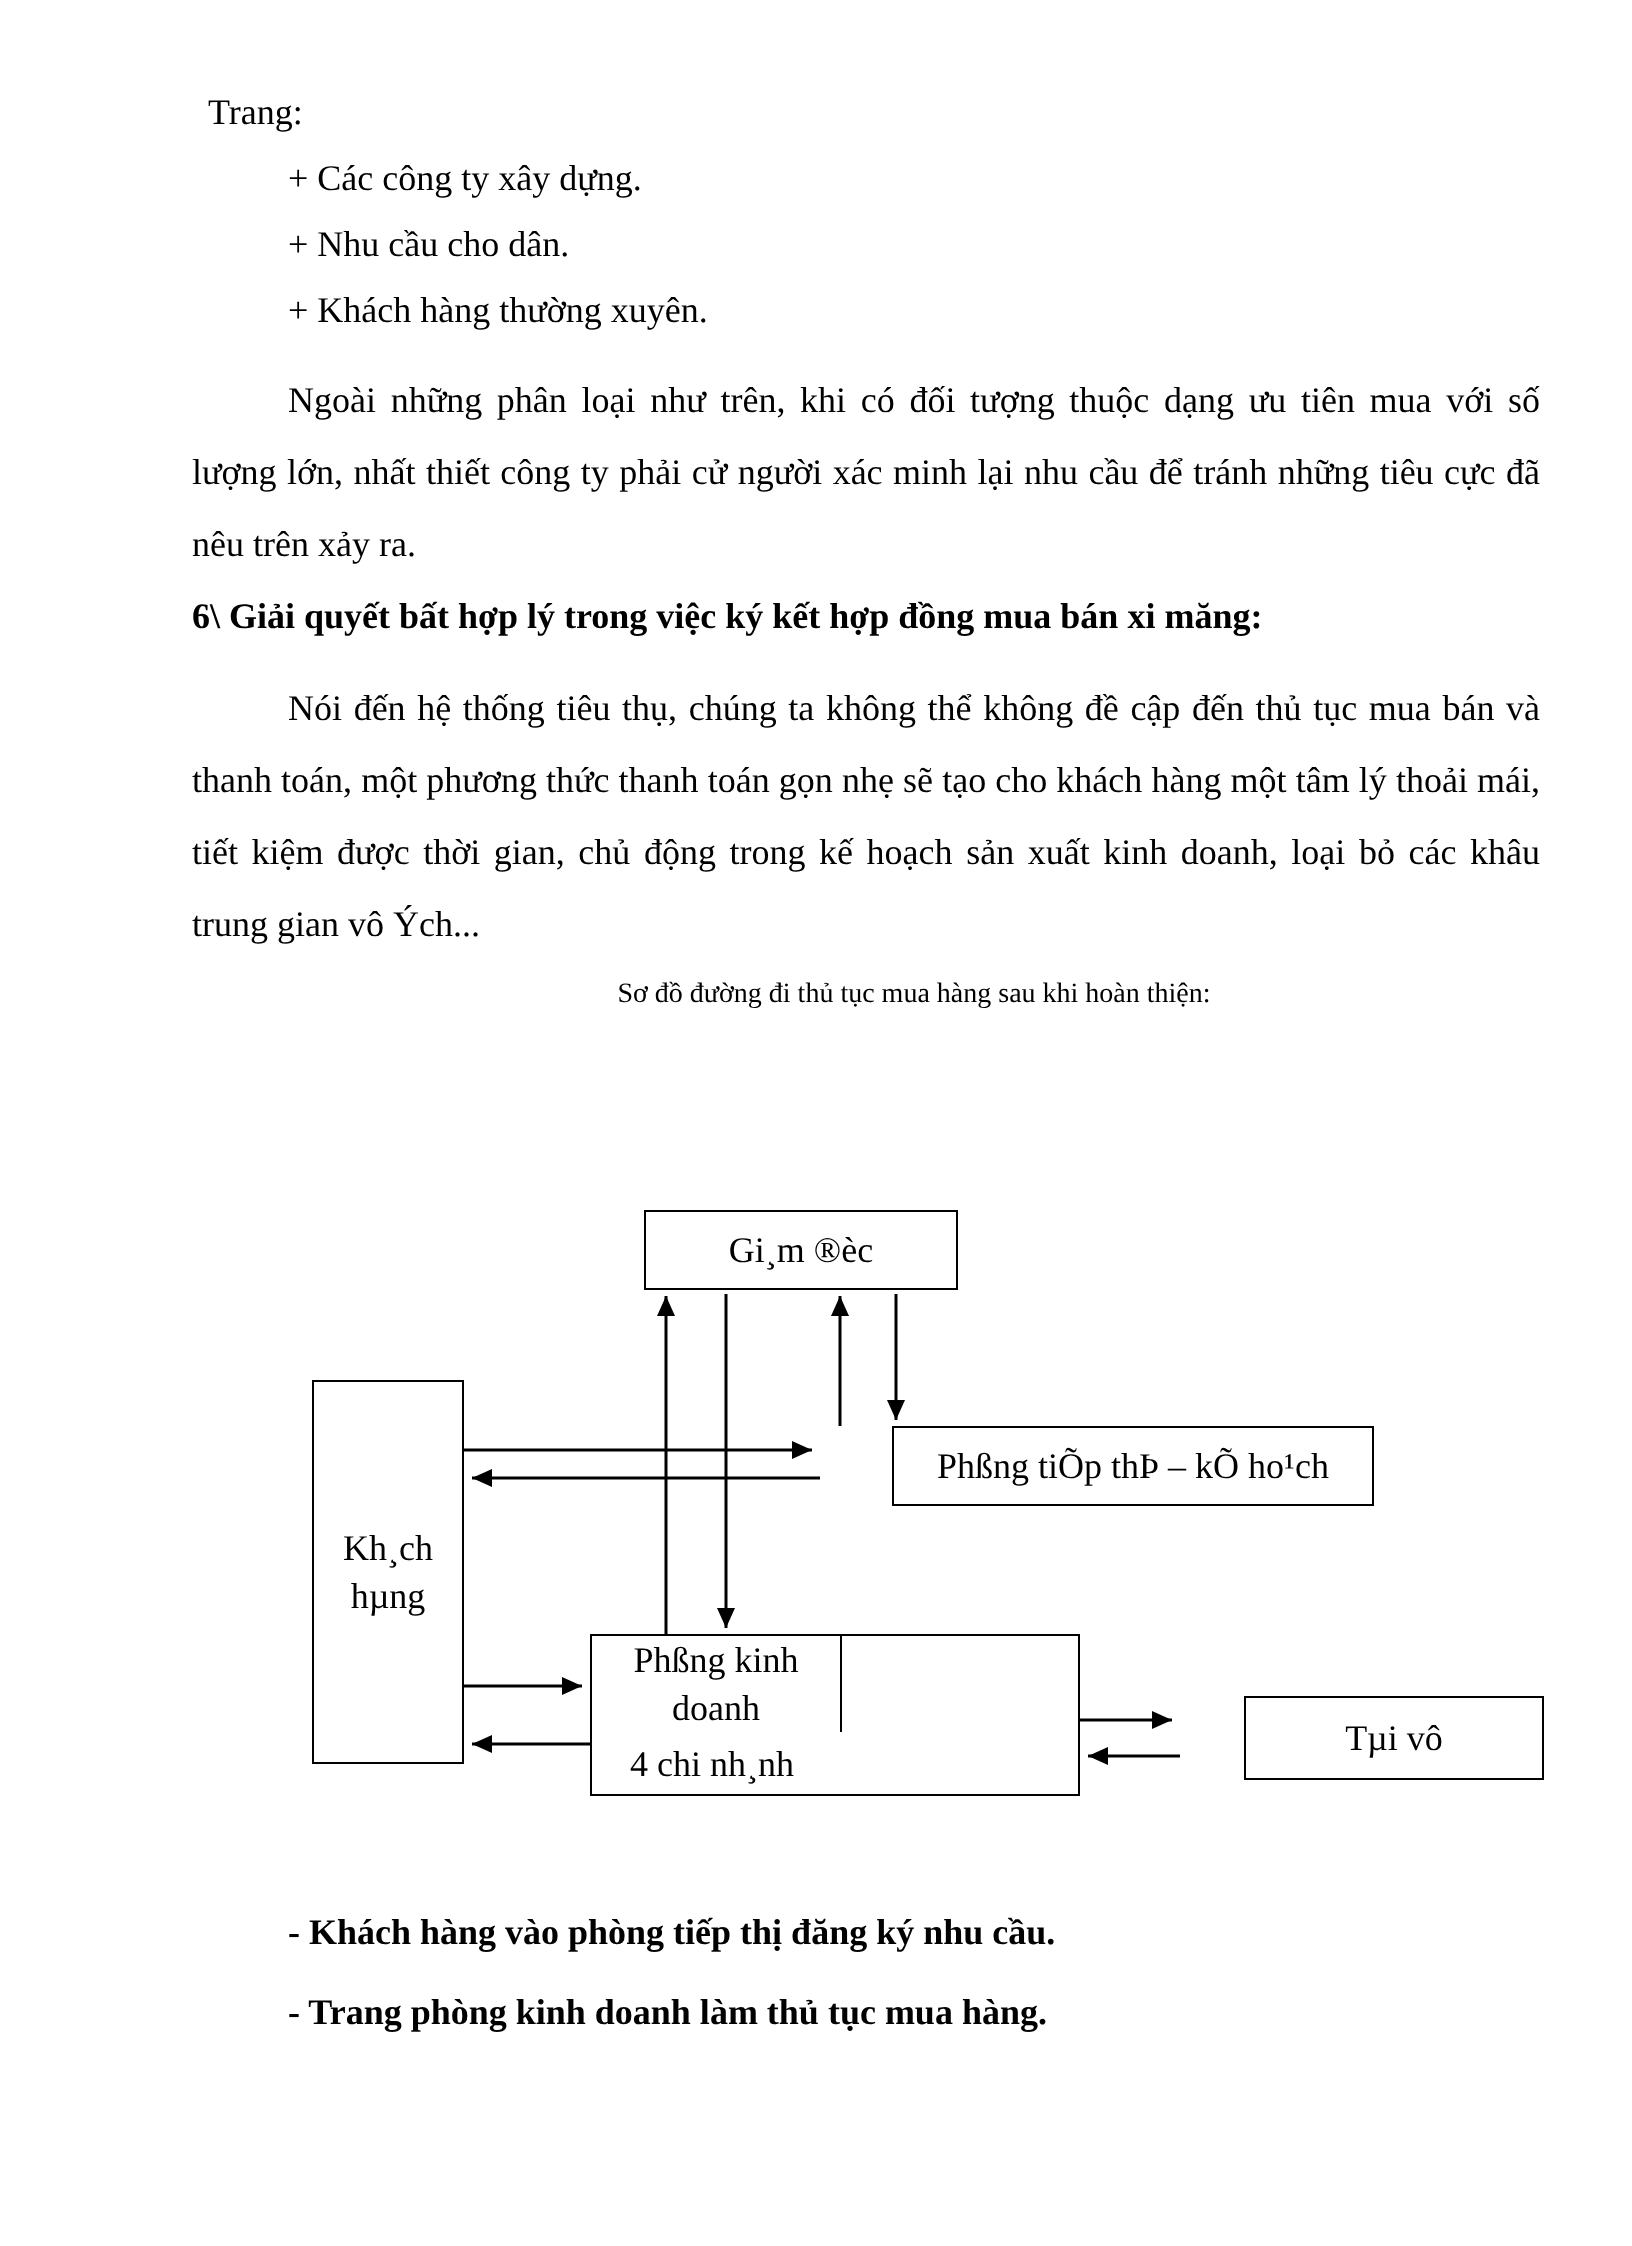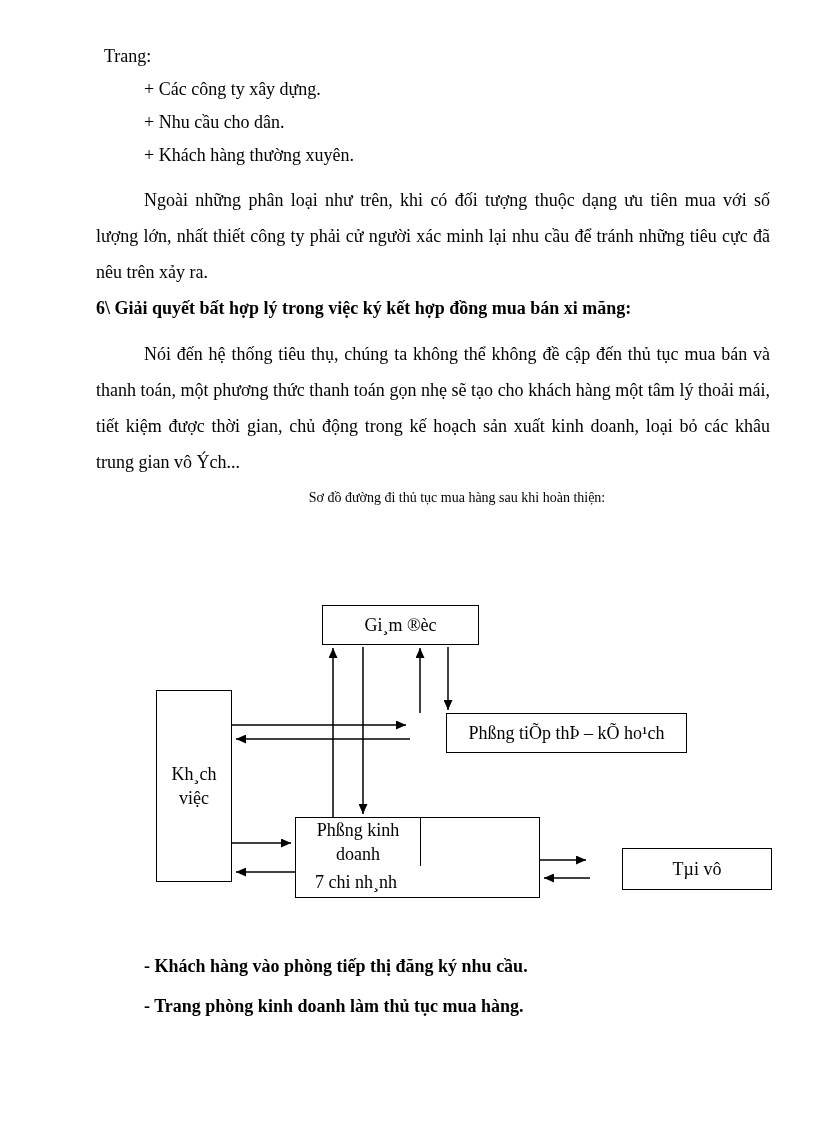--- a/index.html
+++ b/index.html
@@ -77,33 +77,33 @@
 
       <line x1="540" y1="344" x2="586" y2="344" stroke="#000" stroke-width="1.5" marker-end="url(#ah)"></line>
       <line x1="590" y1="362" x2="544" y2="362" stroke="#000" stroke-width="1.5" marker-end="url(#ah)"></line>
     </svg>
 
     <div class="dbox" style="left:305px; top:89px; width:157px; height:40px;margin-left:17px;">
       <span>Gi¸m ®èc</span>
     </div>
 
     <div class="dbox" style="left:156px; top:174px; width:76px; height:192px; padding:0 8px;">
-      <span>Kh¸ch việc</span>
+      <span>Kh¸ch hµng</span>
     </div>
 
     <div class="dbox" style="left:410px; top:197px; width:241px; height:40px;margin-left:36px;">
       <span>Phßng tiÕp thÞ – kÕ ho¹ch</span>
     </div>
 
     <div class="dbox combo" style="left:295px; top:301px; width:245px; height:81px;flex-direction:column;">
       <div class="cell cell-left" style="width:125px;">
         <span>Phßng kinh doanh</span>
       </div>
       <div class="cell" style="width:120px;">
-        <span>7 chi nh¸nh</span>
+        <span>4 chi nh¸nh</span>
       </div>
     </div>
 
     <div class="dbox" style="left:622px; top:332px; width:150px; height:42px;">
       <span>Tµi vô</span>
     </div>
 
   </div>
 
   <div class="notes">

